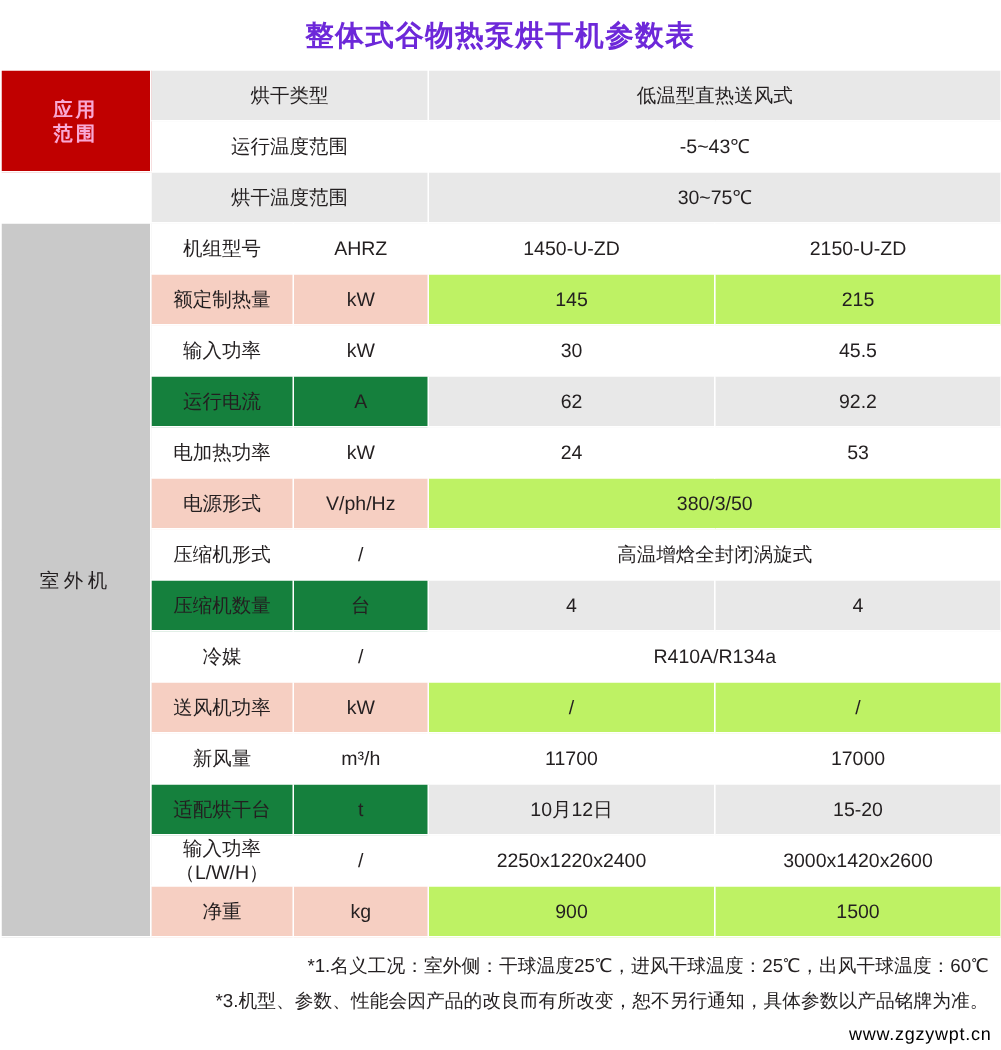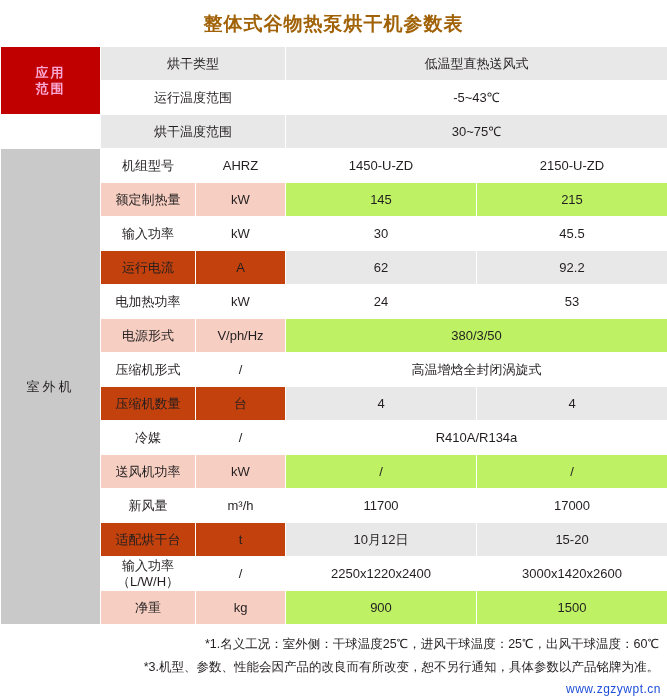--- a/index.html
+++ b/index.html
@@ -15,21 +15,21 @@
     overflow: hidden;
   }
   .page {
     position: relative;
     width: 667px;
     height: 700px;
     box-sizing: border-box;
   }
   .title {
     text-align: center;
-    color: #a16207;
+    color: #6d28d9;
     font-size: 19px;
     font-weight: bold;
     letter-spacing: 1px;
     padding: 11px 0 9px 0;
   }
   table.spec {
     border-collapse: collapse;
     width: 667px;
     table-layout: fixed;
   }
@@ -40,40 +40,40 @@
     font-size: 13px;
     height: 33px;
     padding: 0 2px;
     line-height: 1.2;
   }
   
   .c-red      { background: #c00000; color: #f9a8d4; font-weight: bold; letter-spacing: 2px; }
   .c-white    { background: #ffffff; }
   .c-pink     { background: #f6cfc2; }
   .c-pinklite { background: #bef264; }
-  .c-gray     { background: #c2410c; }
+  .c-gray     { background: #15803d; }
   .c-graylite { background: #e8e8e8; }
   .c-grayhead { background: #c9c9c9; }
   .vert-label {
     letter-spacing: 3px;
     font-size: 14px;
   }
   .notes {
     padding: 8px 8px 0 8px;
     font-size: 12.5px;
     line-height: 1.85;
     color: #231f20;
   }
   .notes div { white-space: nowrap; text-align: right; }
   .watermark {
     position: absolute;
     right: 6px;
     bottom: 4px;
     font-size: 12px;
-    color: #1d4ed8;
+    color: #000000;
     letter-spacing: 0.5px;
   }
 </style>
 </head>
 <body>
 
 <div class="page">
 
   <div class="title">整体式谷物热泵烘干机参数表</div>
 

